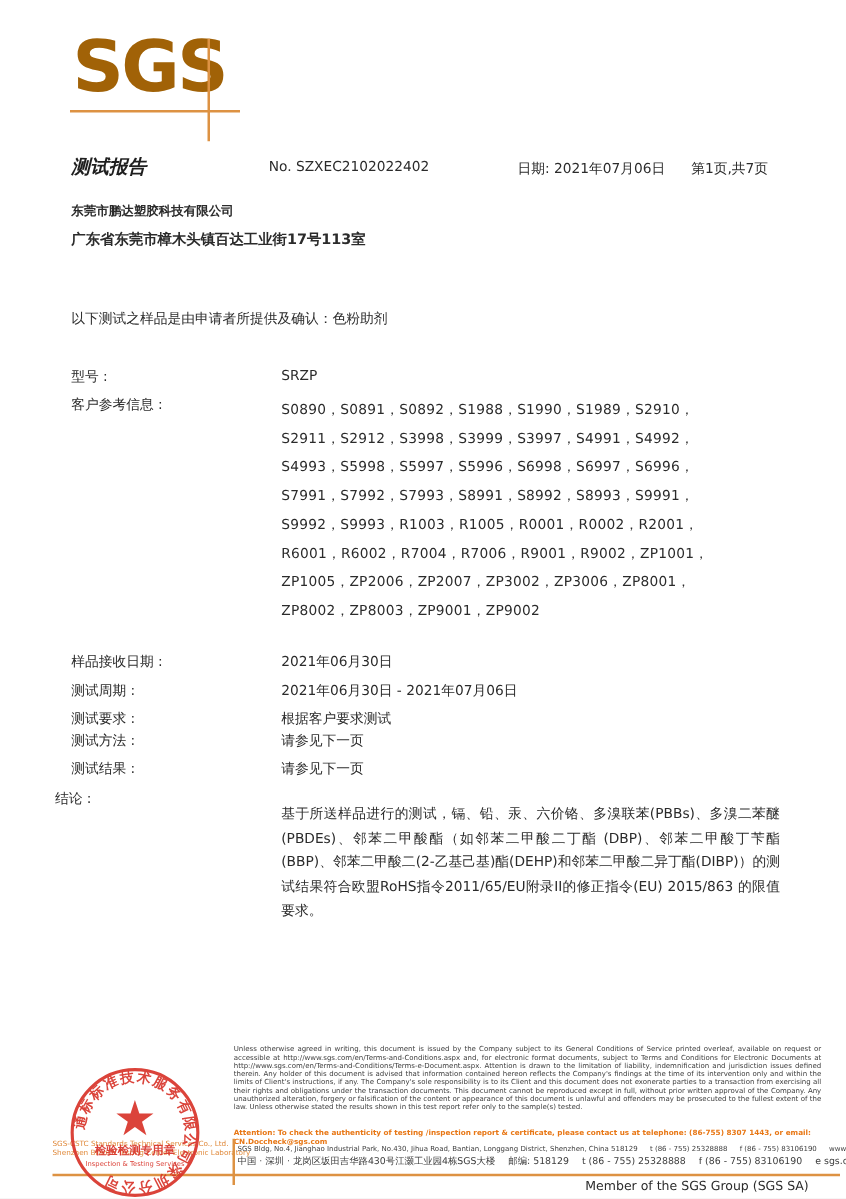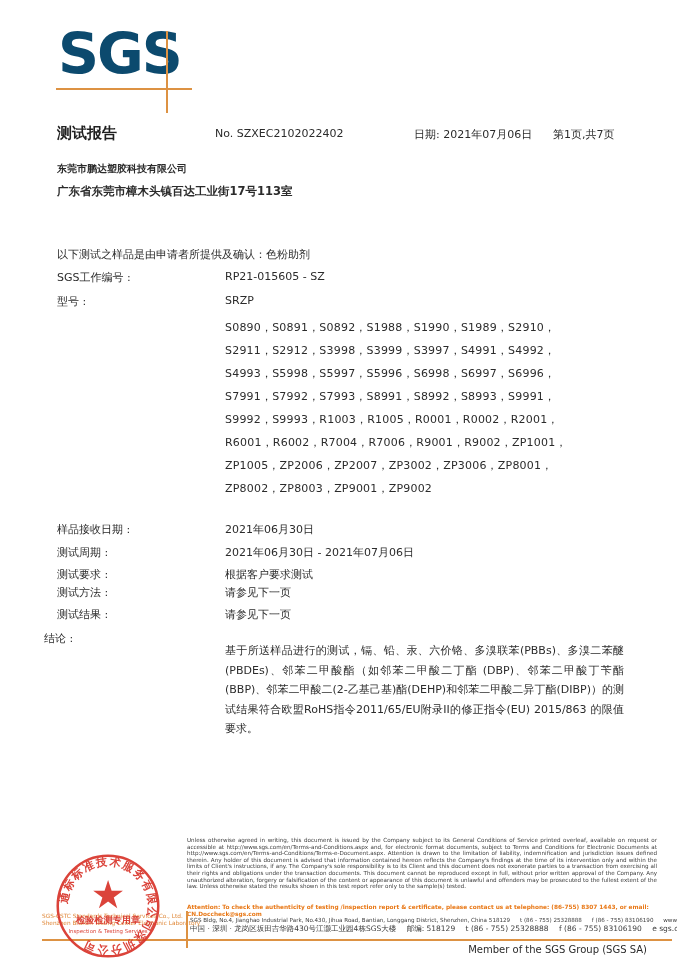--- a/index.html
+++ b/index.html
@@ -6,26 +6,26 @@
   html,body { background:#e9e9e9; }
   body { font-family:"DejaVu Sans","Liberation Sans",sans-serif; }
   .page {
     position:relative; width:677px; height:959px; margin:0 auto;
     background:#ffffff; color:#2b2b2b; overflow:hidden;
   }
   
   .logo-text {
     position:absolute; left:58px; top:26px;
     font-size:57px; font-weight:bold; letter-spacing:-2px;
-    color:#0c4a6e; line-height:1;
+    color:#a16207; line-height:1;
   }
   .logo-hline { position:absolute; left:56px; top:88px; width:136px; height:2px; background:#dd9243; }
   .logo-vline { position:absolute; left:166px; top:31px; width:2px; height:82px; background:#dd9243; }
   
-  .doc-title { position:absolute; left:57px; top:124px; font-size:15px; font-weight:bold; color:#1f1f1f; }
+  .doc-title { position:absolute; left:57px; top:124px; font-size:15px; font-weight:bold; color:#1f1f1f;font-style:italic; }
   .report-no { position:absolute; left:215px; top:127px; font-size:11px; }
   .report-date { position:absolute; left:414px; top:127px; font-size:11px; }
   .page-info { position:absolute; left:553px; top:127px; font-size:11px; }
   
   .company { position:absolute; left:57px; top:162px; font-size:10px; font-weight:600; }
   .address { position:absolute; left:57px; top:184px; font-size:11.5px; font-weight:600; }
   .statement { position:absolute; left:57px; top:247px; font-size:11px; }
   
   .frow { position:absolute; left:57px; width:566px; font-size:11px; display:flex; }
   .flabel { display:inline-block; width:168px; flex:0 0 168px; }
@@ -73,29 +73,28 @@
   <div class="doc-title">测试报告</div>
   <div class="report-no">No. SZXEC2102022402</div>
   <div class="report-date">日期: 2021年07月06日</div>
   <div class="page-info">第1页,共7页</div>
 
   <div class="company">东莞市鹏达塑胶科技有限公司</div>
   <div class="address">广东省东莞市樟木头镇百达工业街17号113室</div>
 
   <div class="statement">以下测试之样品是由申请者所提供及确认：色粉助剂</div>
 
-  <div class="frow" style="top:270px">
-    <span class="flabel">SGS工作编号 :</span>
-    <span class="fvalue">RP21-015605 - SZ</span>
-  </div>
   <div class="frow" style="top:294px">
     <span class="flabel">型号 :</span>
     <span class="fvalue">SRZP</span>
   </div>
 
+  <div class="frow" style="top:316px">
+    <span class="flabel">客户参考信息 :</span>
+  </div>
   <div class="ref-lines">
     <div>S0890，S0891，S0892，S1988，S1990，S1989，S2910，</div>
     <div>S2911，S2912，S3998，S3999，S3997，S4991，S4992，</div>
     <div>S4993，S5998，S5997，S5996，S6998，S6997，S6996，</div>
     <div>S7991，S7992，S7993，S8991，S8992，S8993，S9991，</div>
     <div>S9992，S9993，R1003，R1005，R0001，R0002，R2001，</div>
     <div>R6001，R6002，R7004，R7006，R9001，R9002，ZP1001，</div>
     <div>ZP1005，ZP2006，ZP2007，ZP3002，ZP3006，ZP8001，</div>
     <div>ZP8002，ZP8003，ZP9001，ZP9002</div>
   </div>

